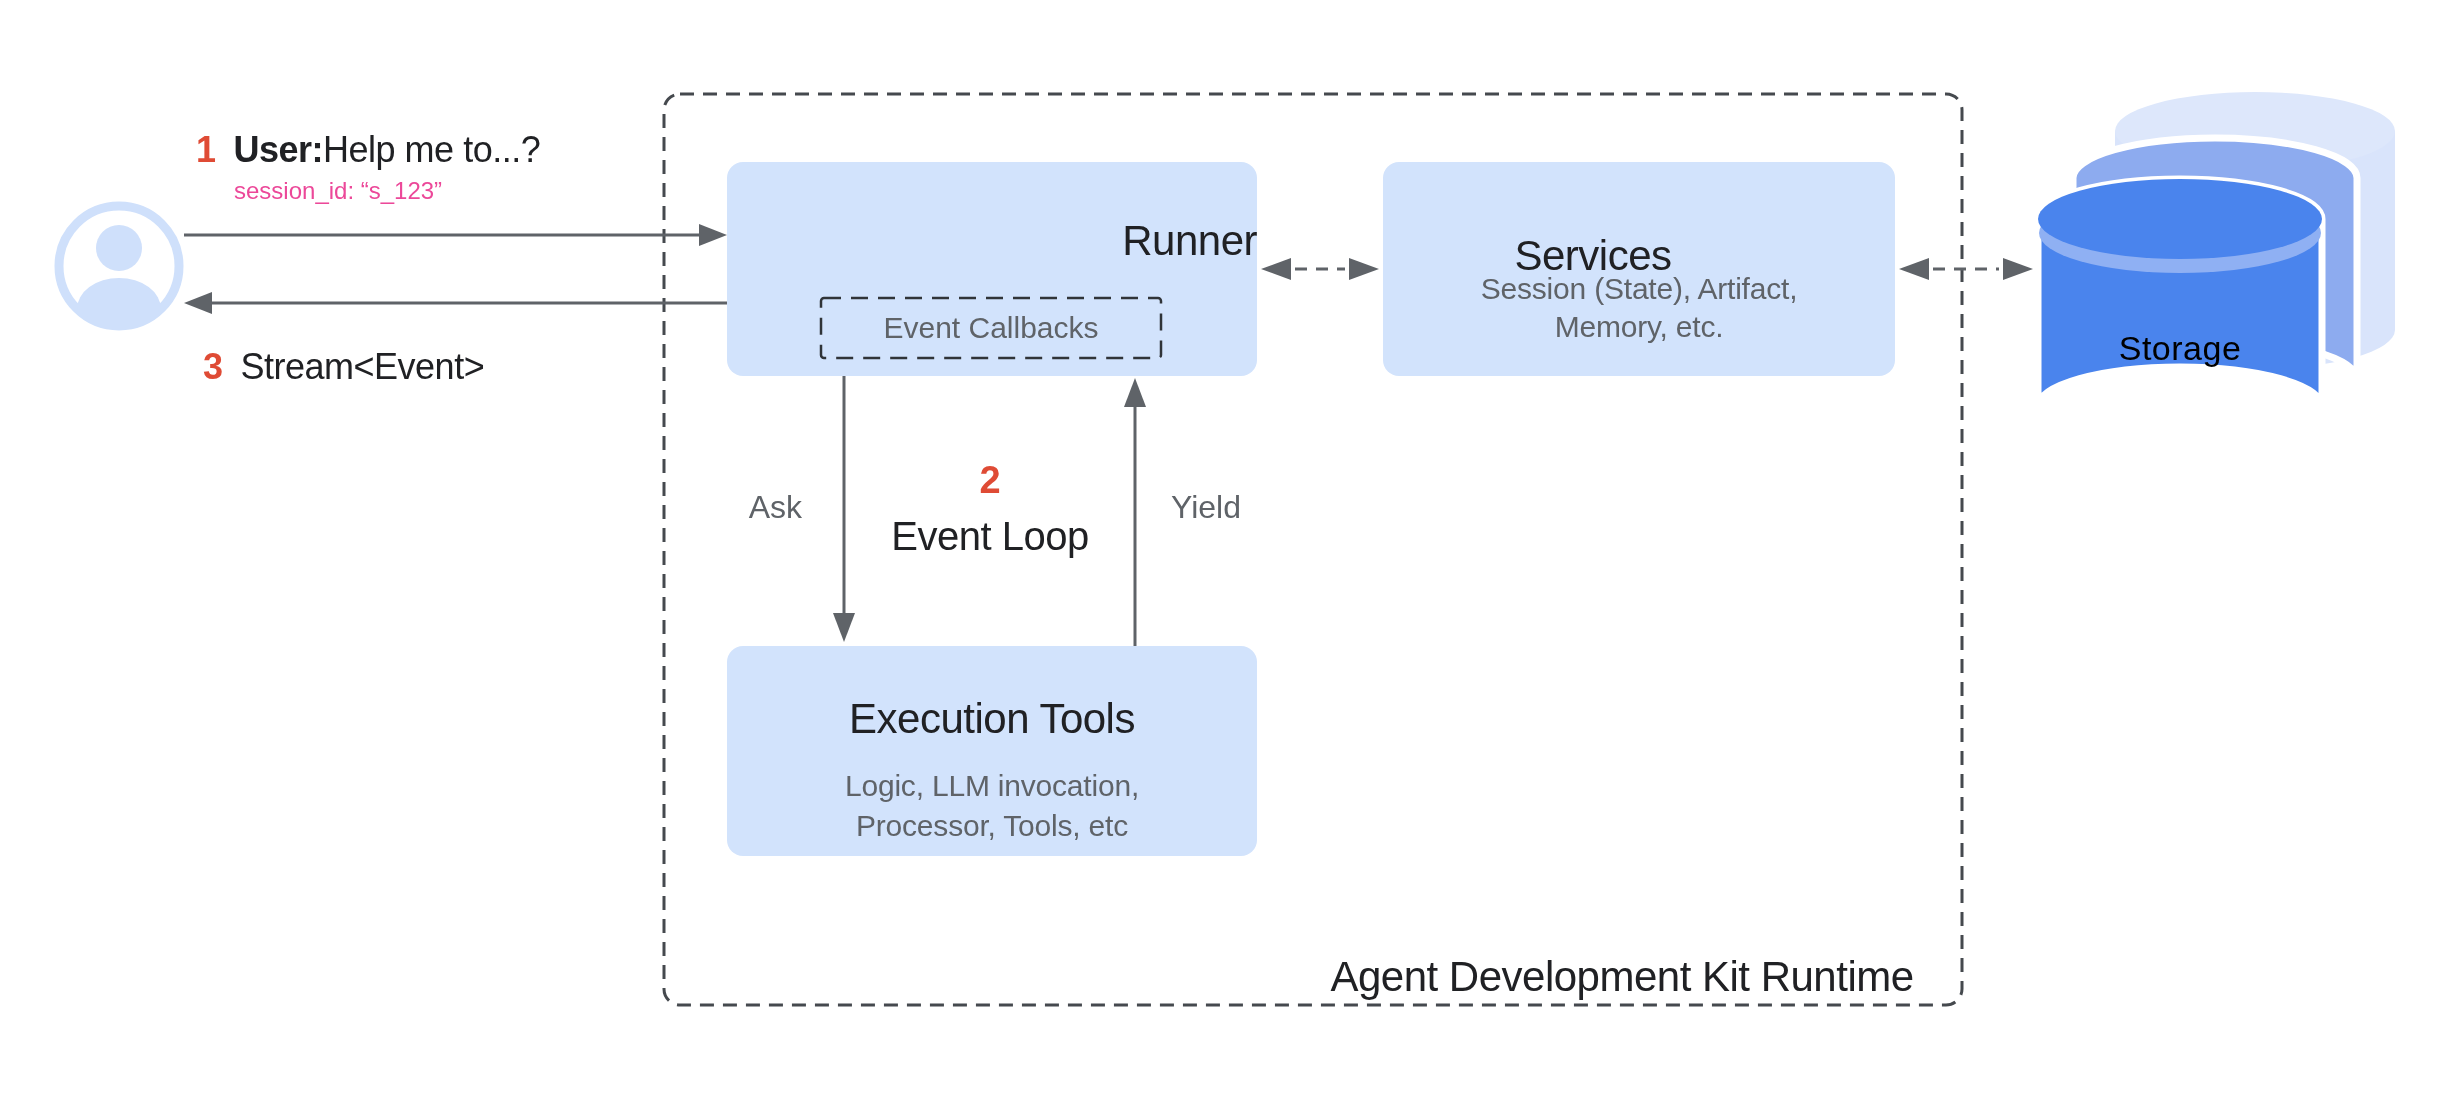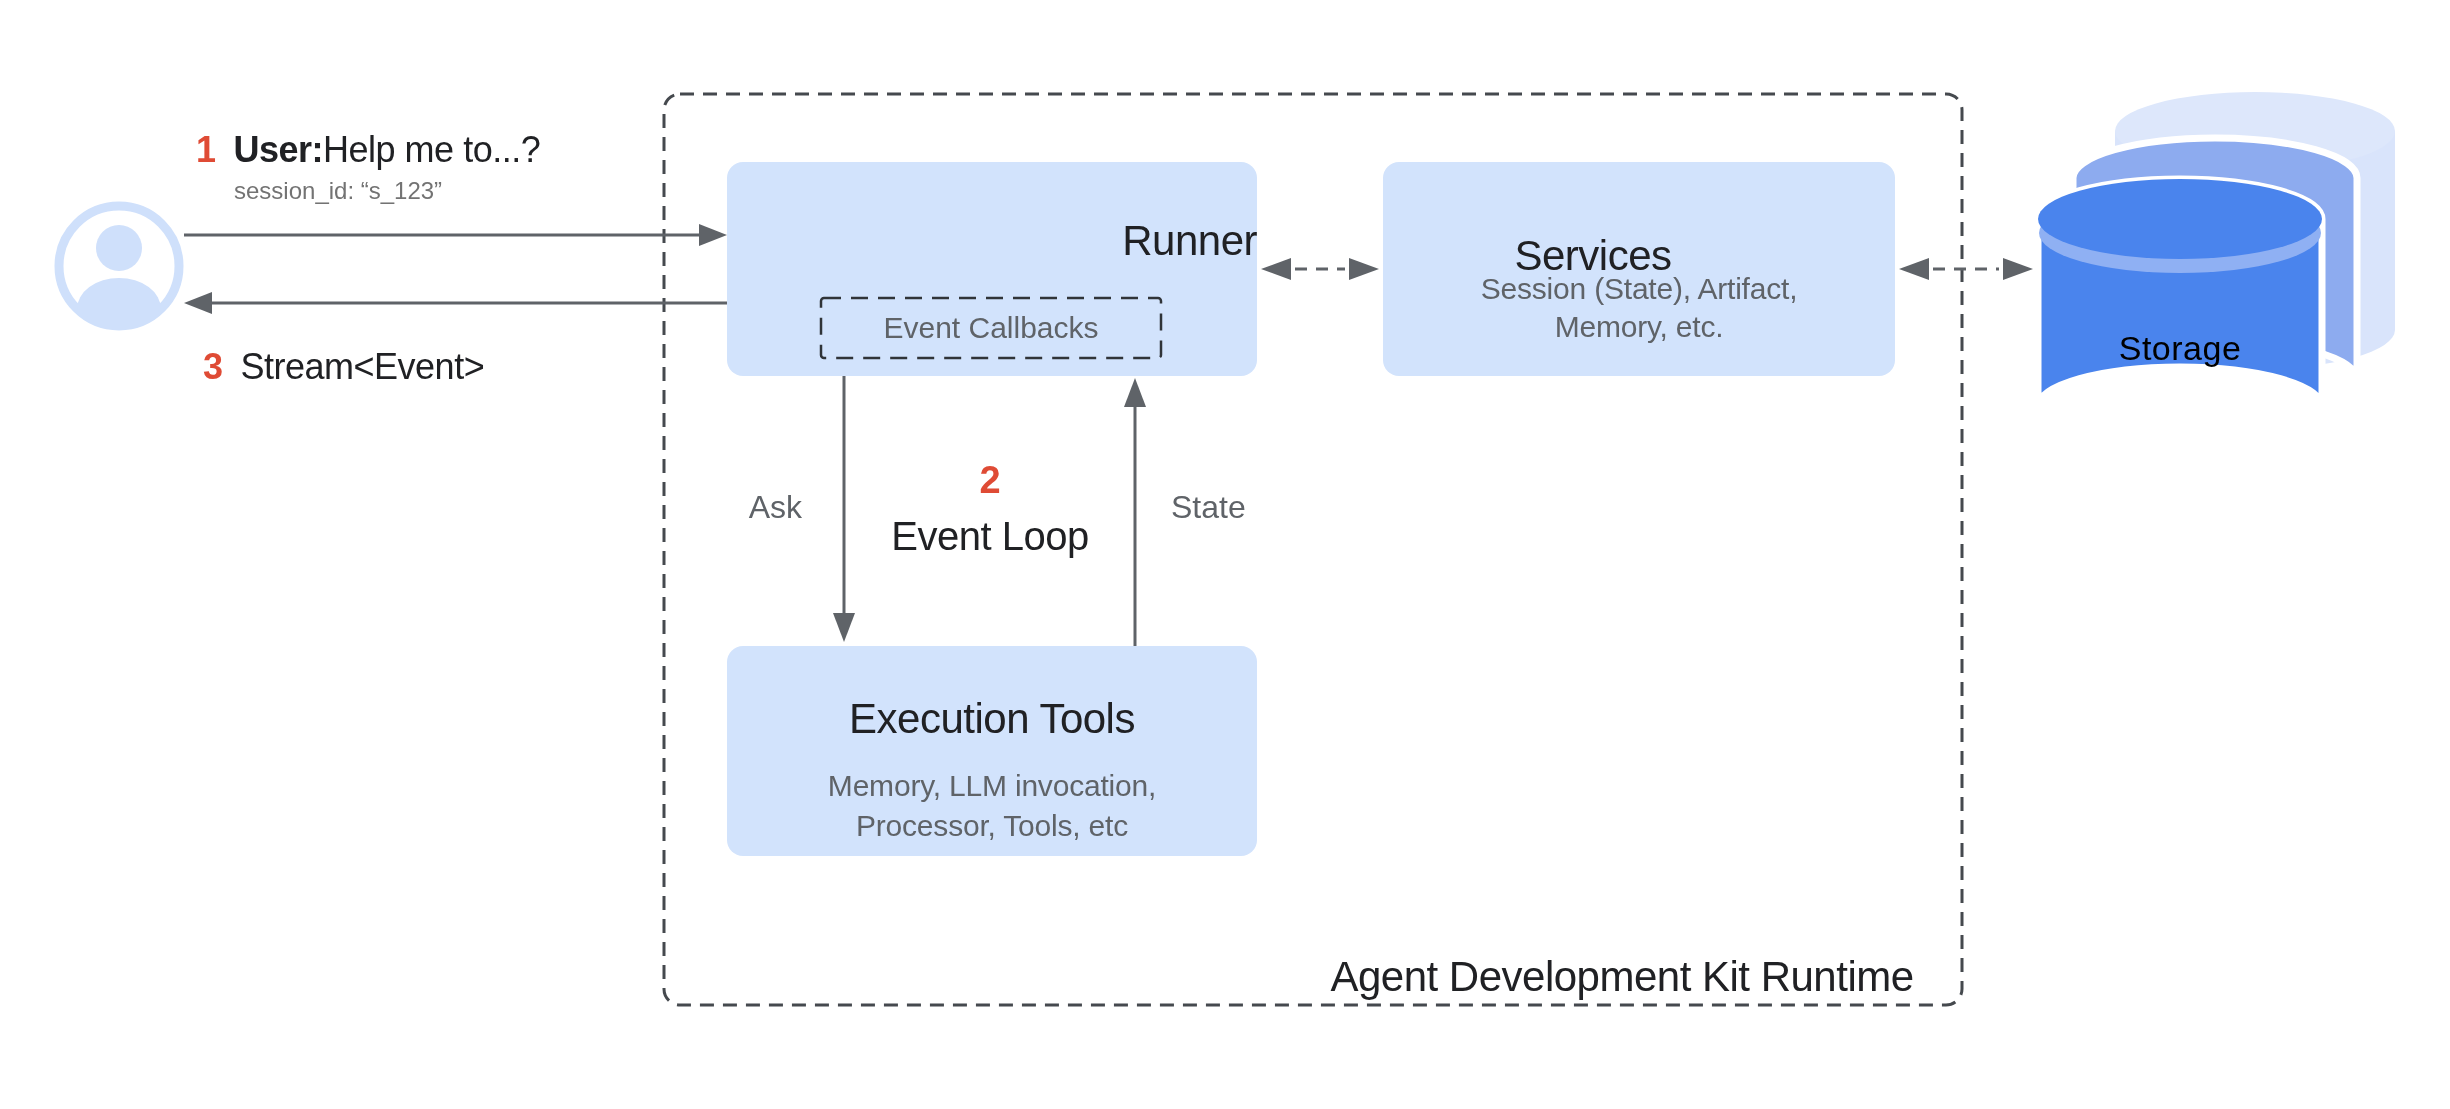--- a/index.html
+++ b/index.html
@@ -8,21 +8,21 @@
   .abs{position:absolute;}
   .box{position:absolute;background:#d2e3fc;border-radius:16px;}
   .title{position:absolute;text-align:center;font-size:42px;line-height:44px;color:#202124;letter-spacing:-0.5px;}
   .subtext{position:absolute;text-align:center;font-size:30px;color:#5f6368;letter-spacing:-0.2px;}
   .subtext div{line-height:38px;}
   .sub-exec div{line-height:40px;}
   .flowrow{position:absolute;display:flex;align-items:baseline;font-size:36px;color:#202124;letter-spacing:-0.5px;}
   .flownum{color:#df4b35;font-weight:bold;margin-right:18px;}
   .bold{font-weight:bold;}
   .rest{margin-left:0;}
-  #session-id{position:absolute;left:234px;top:176px;font-size:24px;line-height:30px;color:#737373;}
+  #session-id{position:absolute;left:234px;top:176px;font-size:24px;line-height:30px;color:#ec4899;}
   #ask-label{position:absolute;left:692px;top:489px;width:110px;text-align:right;font-size:32px;color:#5f6368;}
   #yield-label{position:absolute;left:1171px;top:489px;font-size:32px;color:#5f6368;}
   #loop-num{position:absolute;left:940px;top:459px;width:100px;text-align:center;font-size:38px;font-weight:bold;color:#df4b35;}
   #loop-label{position:absolute;left:840px;top:514px;width:300px;text-align:center;font-size:40px;color:#202124;letter-spacing:-0.5px;}
   #ep-label{position:absolute;left:821px;top:298px;width:340px;height:60px;display:flex;align-items:center;justify-content:center;font-size:30px;color:#5f6368;}
   #runtime-label{position:absolute;left:1272px;top:953px;width:700px;text-align:center;font-size:42px;color:#202124;letter-spacing:-0.5px;}
   #storage-label{position:absolute;left:2078px;top:329px;width:204px;text-align:center;font-size:34px;color:#000000;letter-spacing:0.5px;}
   svg{display:block;}
   #overlay{position:absolute;left:0;top:0;pointer-events:none;}
 </style>
@@ -118,25 +118,25 @@
   <div class="title" style="left:727px;top:219px;width:530px;text-align:right;">Runner</div>
   <div id="ep-label">Event Callbacks</div>
 
   <div class="title" style="left:1383px;top:234px;width:420px;">Services</div>
   <div class="subtext" style="left:1383px;top:270px;width:512px;">
     <div>Session (State), Artifact,</div>
     <div>Memory, etc.</div>
   </div>
 
   <div id="ask-label">Ask</div>
-  <div id="yield-label">State</div>
+  <div id="yield-label">Yield</div>
   <div id="loop-num">2</div>
   <div id="loop-label">Event Loop</div>
 
   <div class="title" style="left:727px;top:697px;width:530px;">Execution Tools</div>
   <div class="subtext sub-exec" style="left:727px;top:766px;width:530px;">
-    <div>Memory, LLM invocation,</div>
+    <div>Logic, LLM invocation,</div>
     <div>Processor, Tools, etc</div>
   </div>
 
   <div id="runtime-label">Agent Development Kit Runtime</div>
 
 </div>
 
 </body></html>

